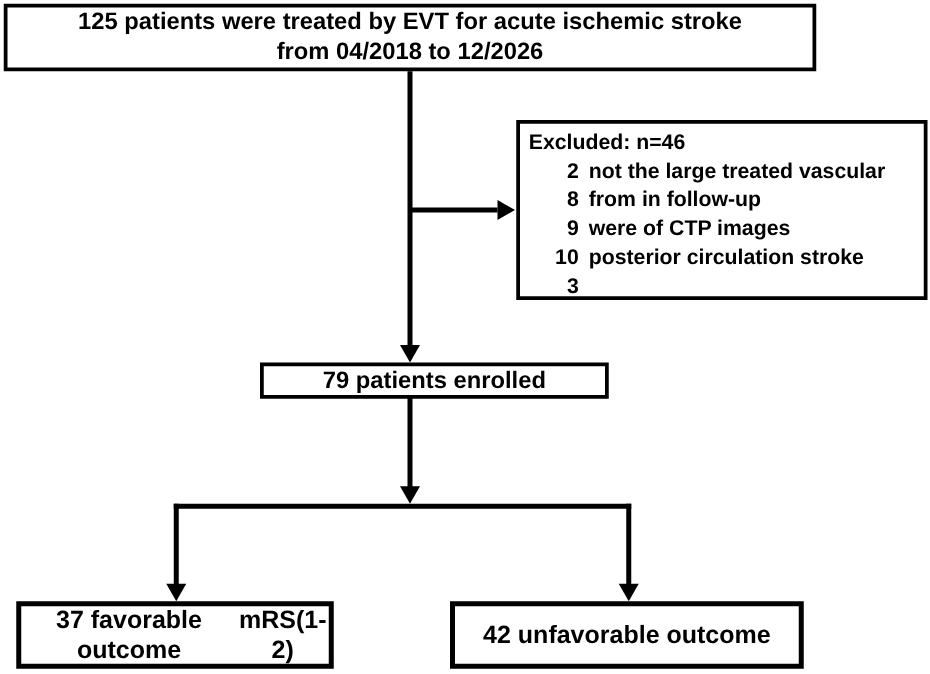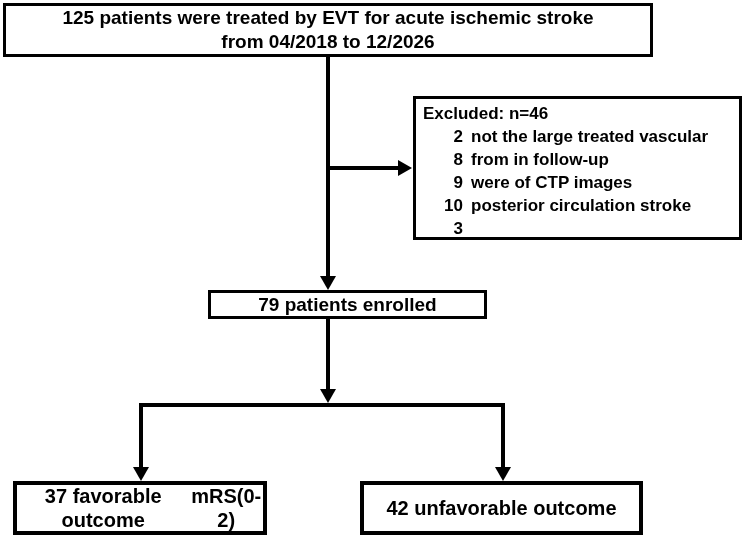--- a/index.html
+++ b/index.html
@@ -133,20 +133,20 @@
   <div class="line v-enrolled-down"></div>
   <div class="arrow-down ah-split"></div>
   <div class="line h-split"></div>
   <div class="line v-left-branch"></div>
   <div class="arrow-down ah-left"></div>
   <div class="line v-right-branch"></div>
   <div class="arrow-down ah-right"></div>
 
   <div class="box outcome-box favorable-box">
     <div>37 favorable outcome</div>
-    <div>mRS(0-2)</div>
+    <div>mRS(1-2)</div>
   </div>
 
   <div class="box outcome-box unfavorable-box">
     <div>42 unfavorable outcome</div>
   </div>
 
 </div>
 
 </body></html>

